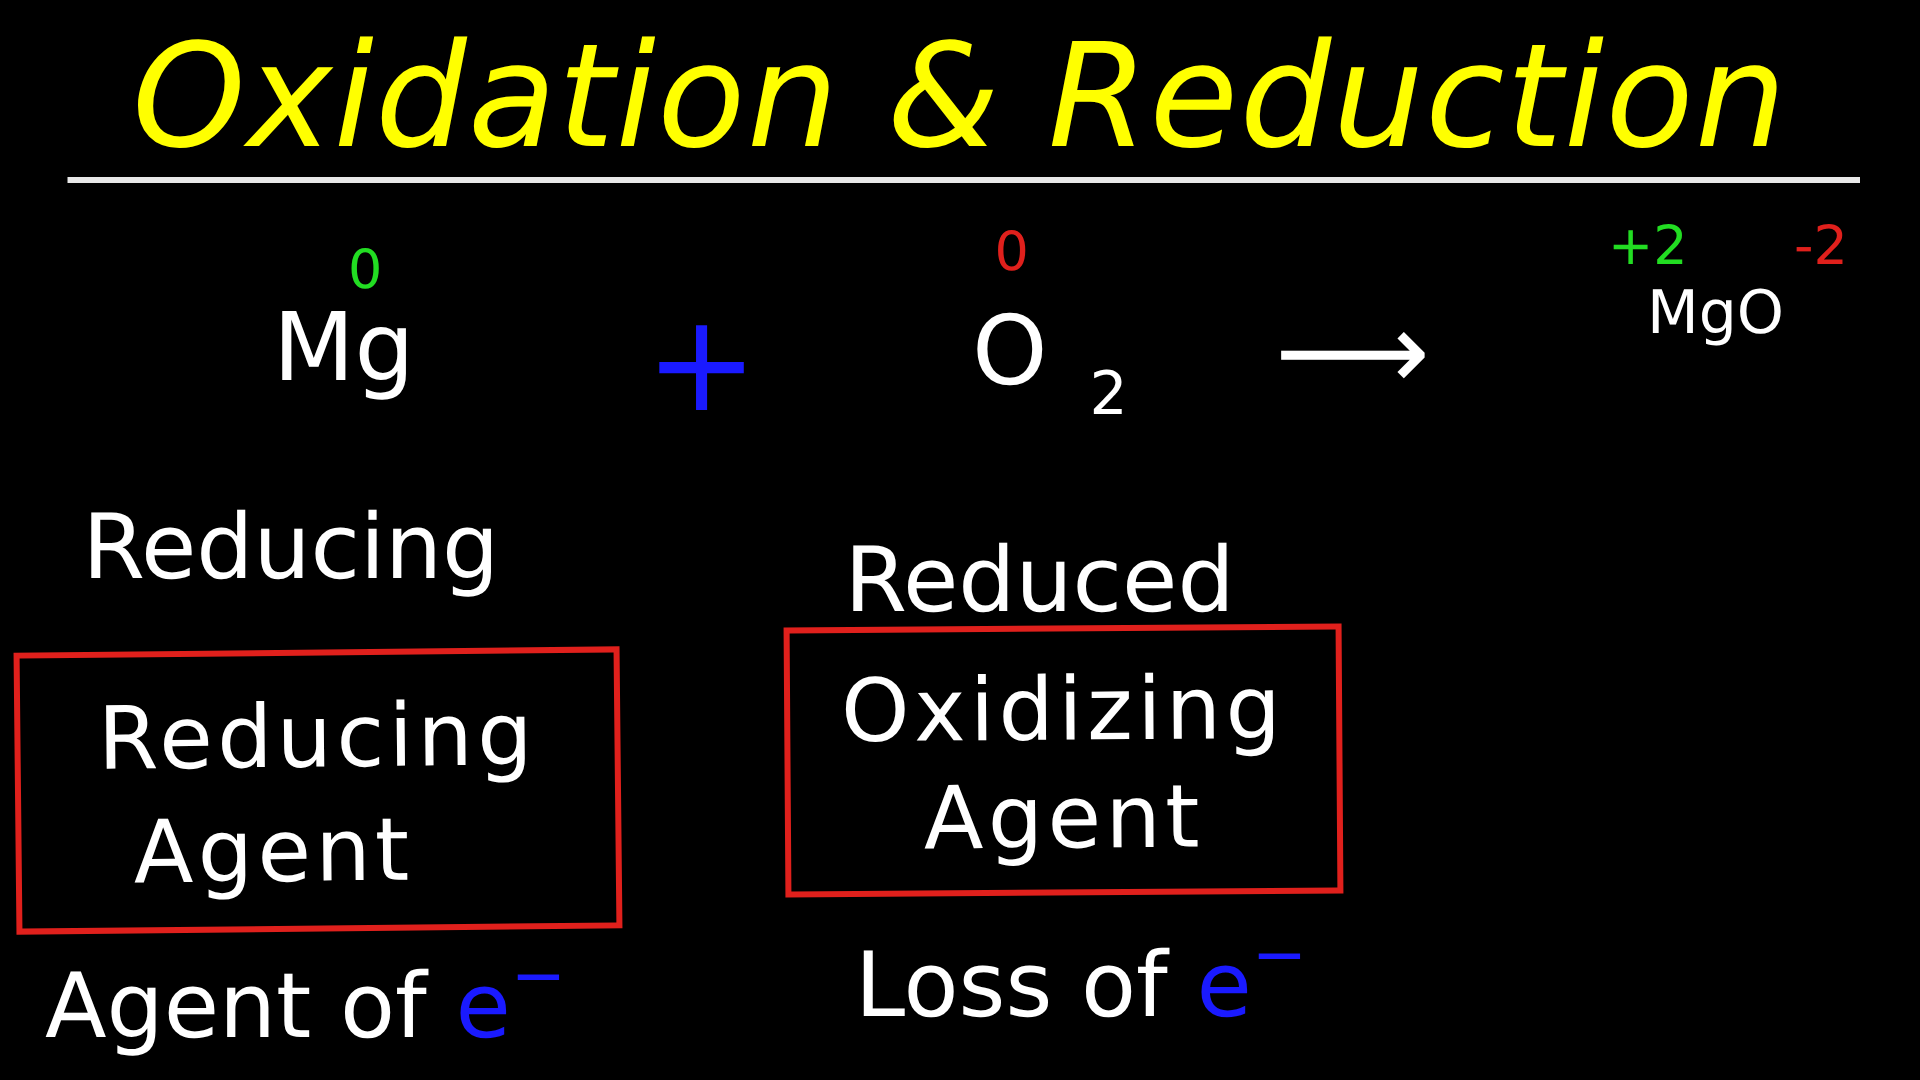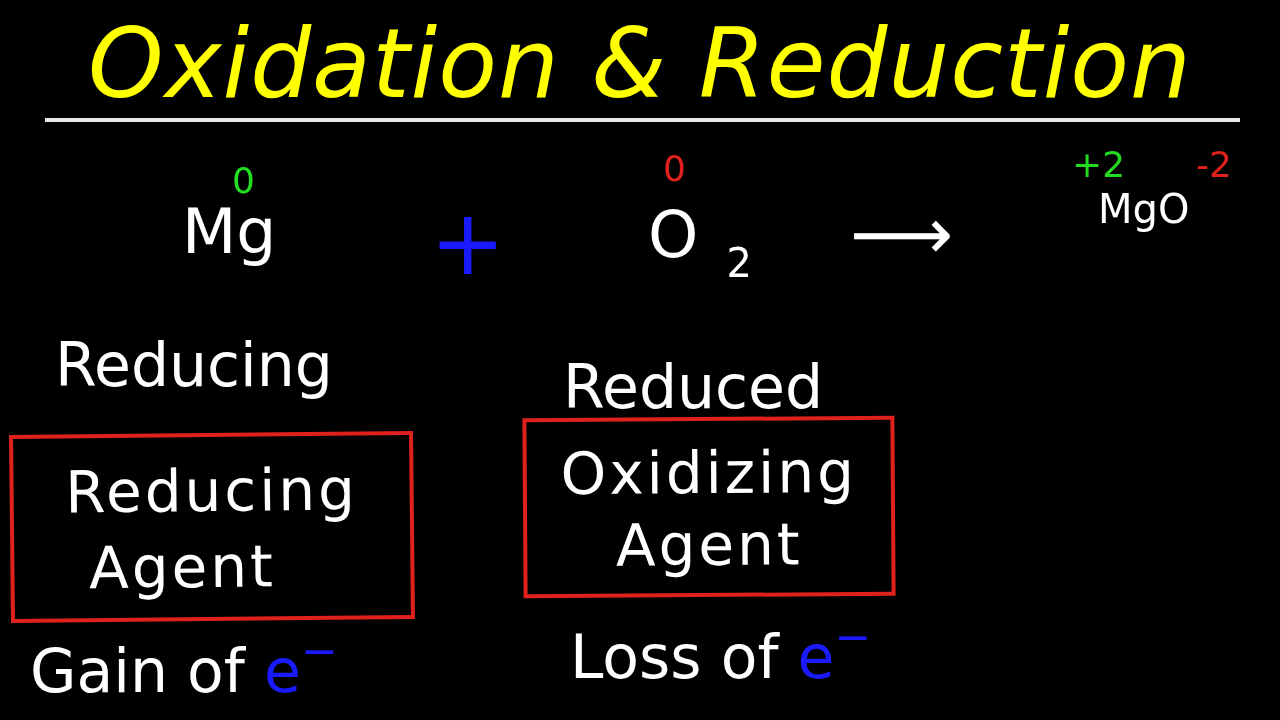--- a/index.html
+++ b/index.html
@@ -35,21 +35,21 @@
 <div class="abs sup" style="left:1072px; top:144px; color:#22dd22;">+2</div>
 <div class="abs sup" style="left:1196px; top:144px; color:#e0201c;">-2</div>
 <div class="abs hw" style="left:1098px; top:186px; font-size:40px;">MgO</div>
 
 <div class="abs hw" style="left:55px; top:330px;">Reducing</div>
 <div class="box" style="left:10px; top:433px; width:396px; height:180px; transform:rotate(-0.6deg);">
   <div class="boxtext" style="top:20px;">Reducing</div>
   <div class="boxtext" style="top:96px; left:-30px;">Agent</div>
 </div>
 <div class="abs hw" style="left:30px; top:636px;">
-  <span>Gain of</span>
+  <span>Agent of</span>
   <span style="color:#1a1aff;">e</span><span style="color:#1a1aff; font-size:44px; position:relative; top:-26px;">−</span>
 </div>
 
 <div class="abs hw" style="left:563px; top:312px;margin-top:40px;">Reduced</div>
 <div class="box" style="left:523px; top:417px; width:364px; height:172px; transform:rotate(-0.4deg);">
   <div class="boxtext" style="top:18px;">Oxidizing</div>
   <div class="boxtext" style="top:90px;">Agent</div>
 </div>
 <div class="abs hw" style="left:570px; top:622px;">
   <span>Loss of</span>

